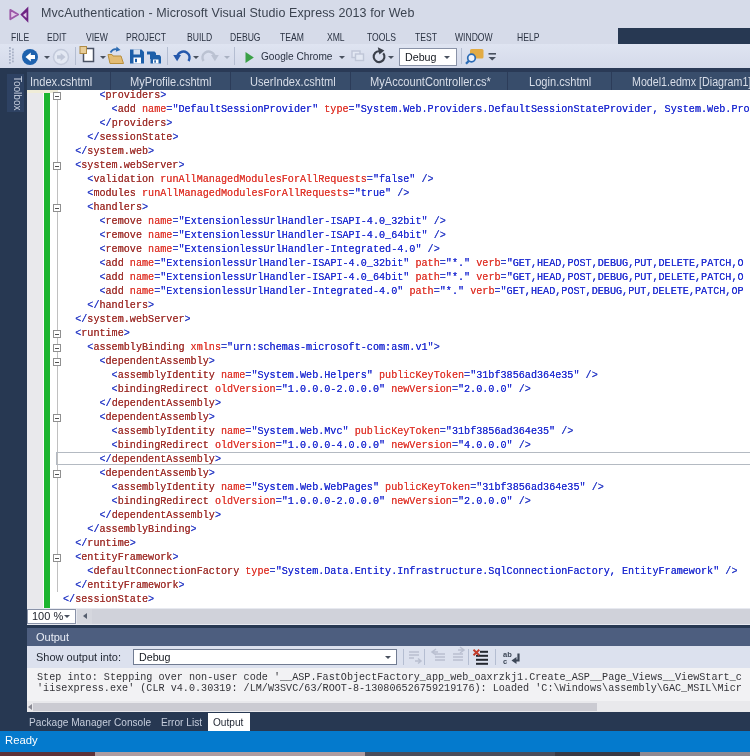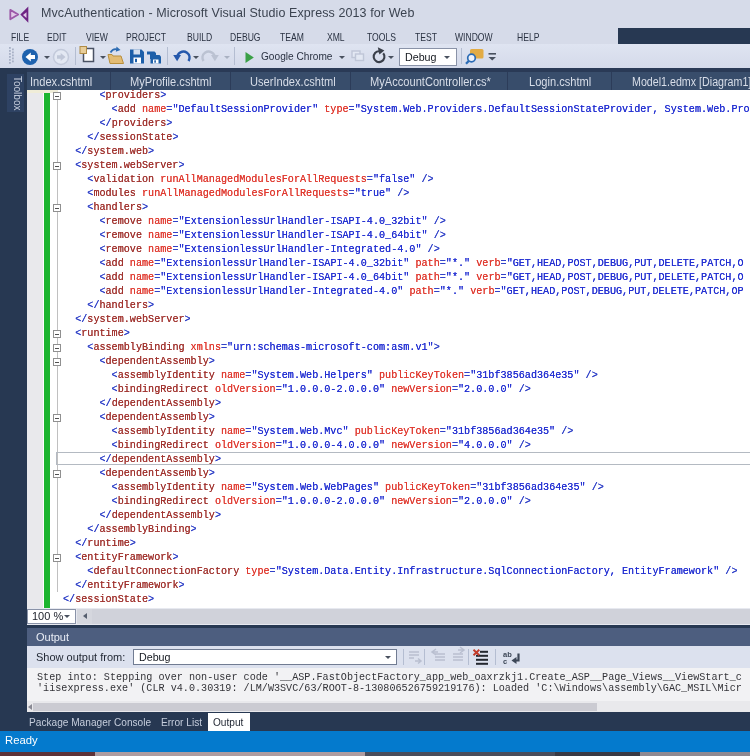--- a/index.html
+++ b/index.html
@@ -274,21 +274,21 @@
     <div id="zbox">100 %<div class="dd" style="left:36px;top:5px"></div></div>
     <div id="htrack"></div>
     <div id="harrow"></div>
     <div id="hthumb"></div>
   </div>
 
   <div class="abs" id="ogap"></div>
   <div class="abs" style="left:27px;top:646px;width:1.5px;height:66px;background:#36496B"></div>
   <div class="abs" id="ohead">Output</div>
   <div class="abs" id="otbar">
-    <span id="olabel">Show output from:</span>
+    <span id="olabel">Show output into:</span>
     <div id="ocombo">
         <span>Debug</span>
         <div class="dd"></div>
       </div>
     <div class="osep" style="left:376px"></div>
     <div class="osep" style="left:397px"></div>
     <div class="osep" style="left:441px"></div>
     <div class="osep" style="left:468px"></div>
     <svg class="abs" style="left:0;top:0" width="723" height="22" viewBox="0 0 723 22">
 

